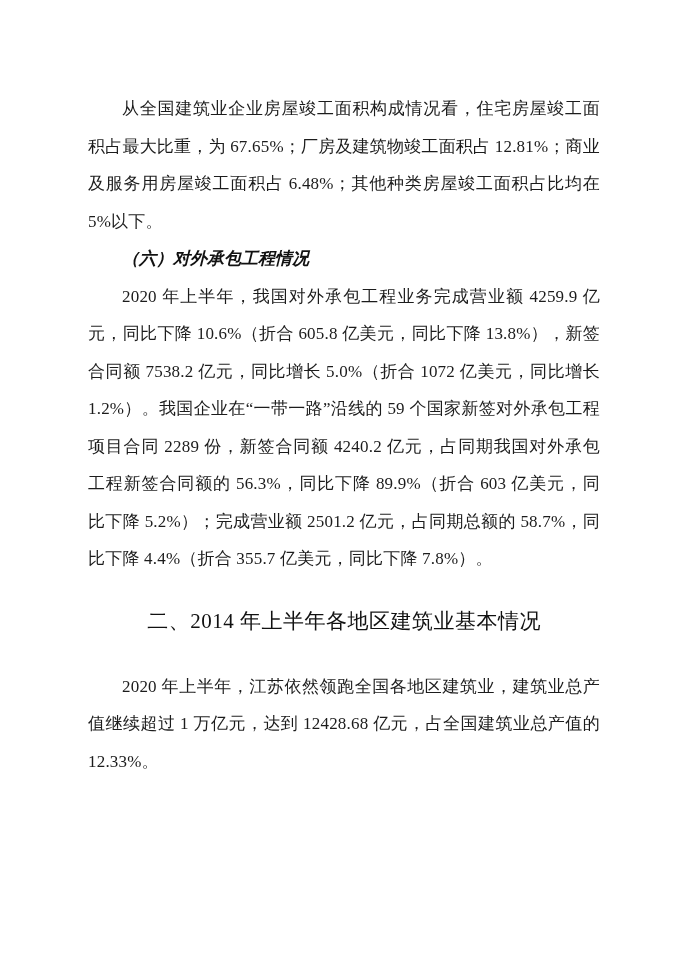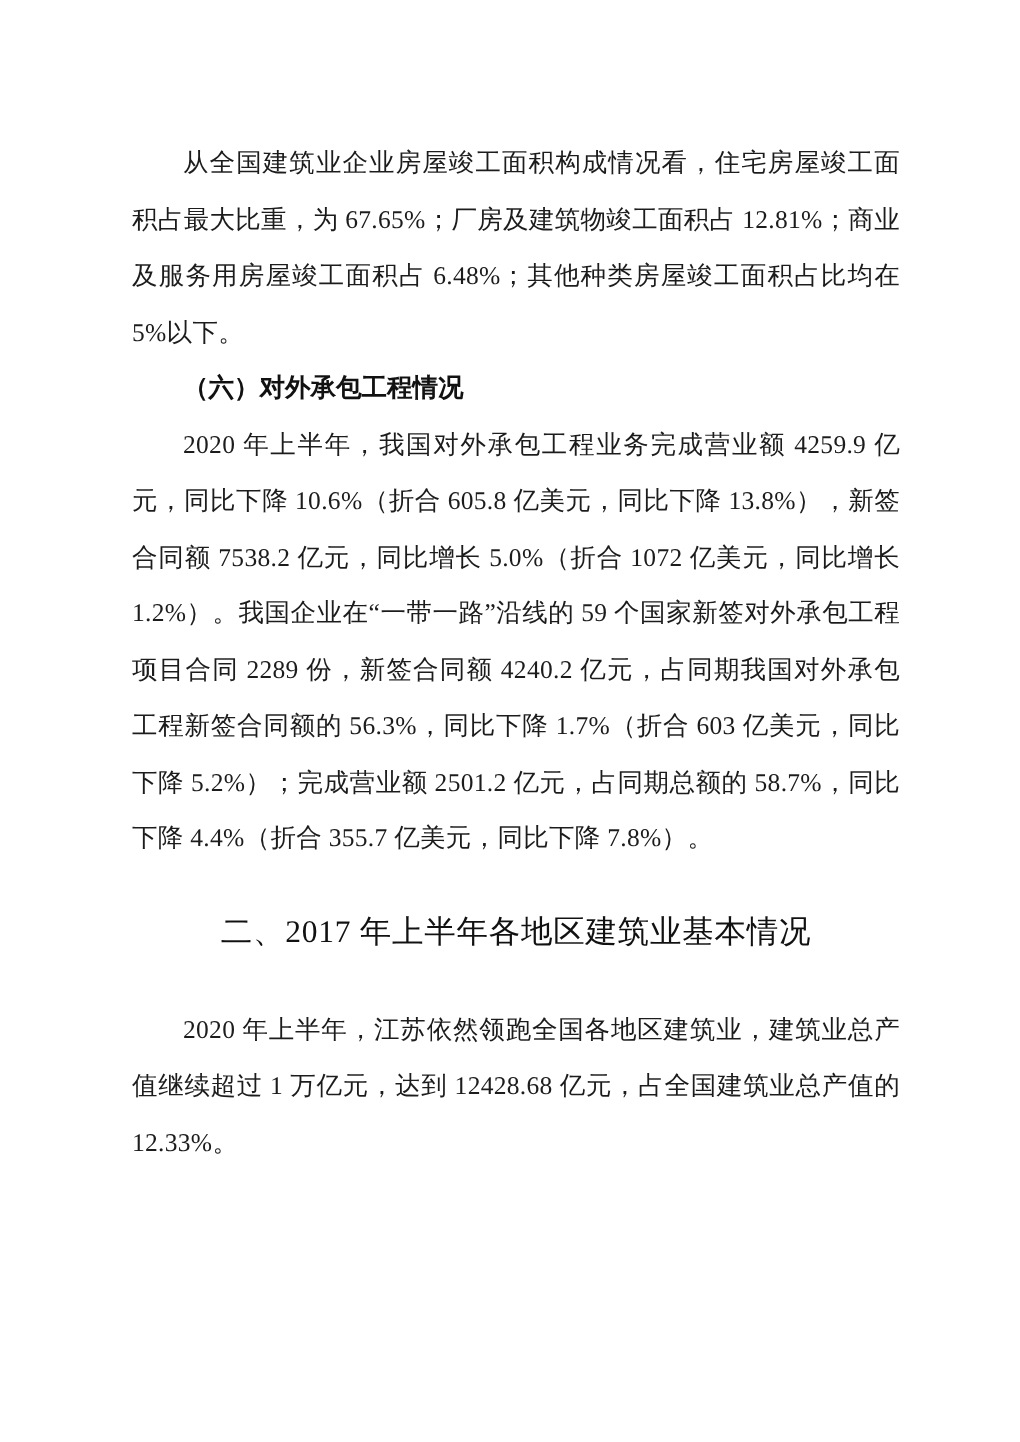--- a/index.html
+++ b/index.html
@@ -30,41 +30,42 @@
     letter-spacing: 0.2px;
     word-break: break-word;
   }
   .sub-heading {
     margin: 0;
     font-size: 17px;
     line-height: 37.5px;
     font-weight: bold;
     text-indent: 2em;
     color: #111111;
+    font-style: italic;
   }
   .chapter-heading {
     margin: 26px 0 30px 0;
     font-size: 21px;
     line-height: 34px;
     font-weight: normal;
     text-align: center;
     color: #111111;
     letter-spacing: 0.5px;
   }
 </style>
 </head>
 <body>
 
 <div class="page">
 
   <p class="body-para">从全国建筑业企业房屋竣工面积构成情况看，住宅房屋竣工面积占最大比重，为 67.65%；厂房及建筑物竣工面积占 12.81%；商业及服务用房屋竣工面积占 6.48%；其他种类房屋竣工面积占比均在 5%以下。</p>
 
   <h3 class="sub-heading">（六）对外承包工程情况</h3>
 
-  <p class="body-para">2020 年上半年，我国对外承包工程业务完成营业额 4259.9 亿元，同比下降 10.6%（折合 605.8 亿美元，同比下降 13.8%），新签合同额 7538.2 亿元，同比增长 5.0%（折合 1072 亿美元，同比增长 1.2%）。我国企业在“一带一路”沿线的 59 个国家新签对外承包工程项目合同 2289 份，新签合同额 4240.2 亿元，占同期我国对外承包工程新签合同额的 56.3%，同比下降 1.7%（折合 603 亿美元，同比下降 5.2%）；完成营业额 2501.2 亿元，占同期总额的 58.7%，同比下降 4.4%（折合 355.7 亿美元，同比下降 7.8%）。</p>
+  <p class="body-para">2020 年上半年，我国对外承包工程业务完成营业额 4259.9 亿元，同比下降 10.6%（折合 605.8 亿美元，同比下降 13.8%），新签合同额 7538.2 亿元，同比增长 5.0%（折合 1072 亿美元，同比增长 1.2%）。我国企业在“一带一路”沿线的 59 个国家新签对外承包工程项目合同 2289 份，新签合同额 4240.2 亿元，占同期我国对外承包工程新签合同额的 56.3%，同比下降 89.9%（折合 603 亿美元，同比下降 5.2%）；完成营业额 2501.2 亿元，占同期总额的 58.7%，同比下降 4.4%（折合 355.7 亿美元，同比下降 7.8%）。</p>
 
 
-  <h2 class="chapter-heading">二、2017 年上半年各地区建筑业基本情况</h2>
+  <h2 class="chapter-heading">二、2014 年上半年各地区建筑业基本情况</h2>
 
 
   <p class="body-para">2020 年上半年，江苏依然领跑全国各地区建筑业，建筑业总产值继续超过 1 万亿元，达到 12428.68 亿元，占全国建筑业总产值的 12.33%。</p>
 
 </div>
 
 </body></html>

